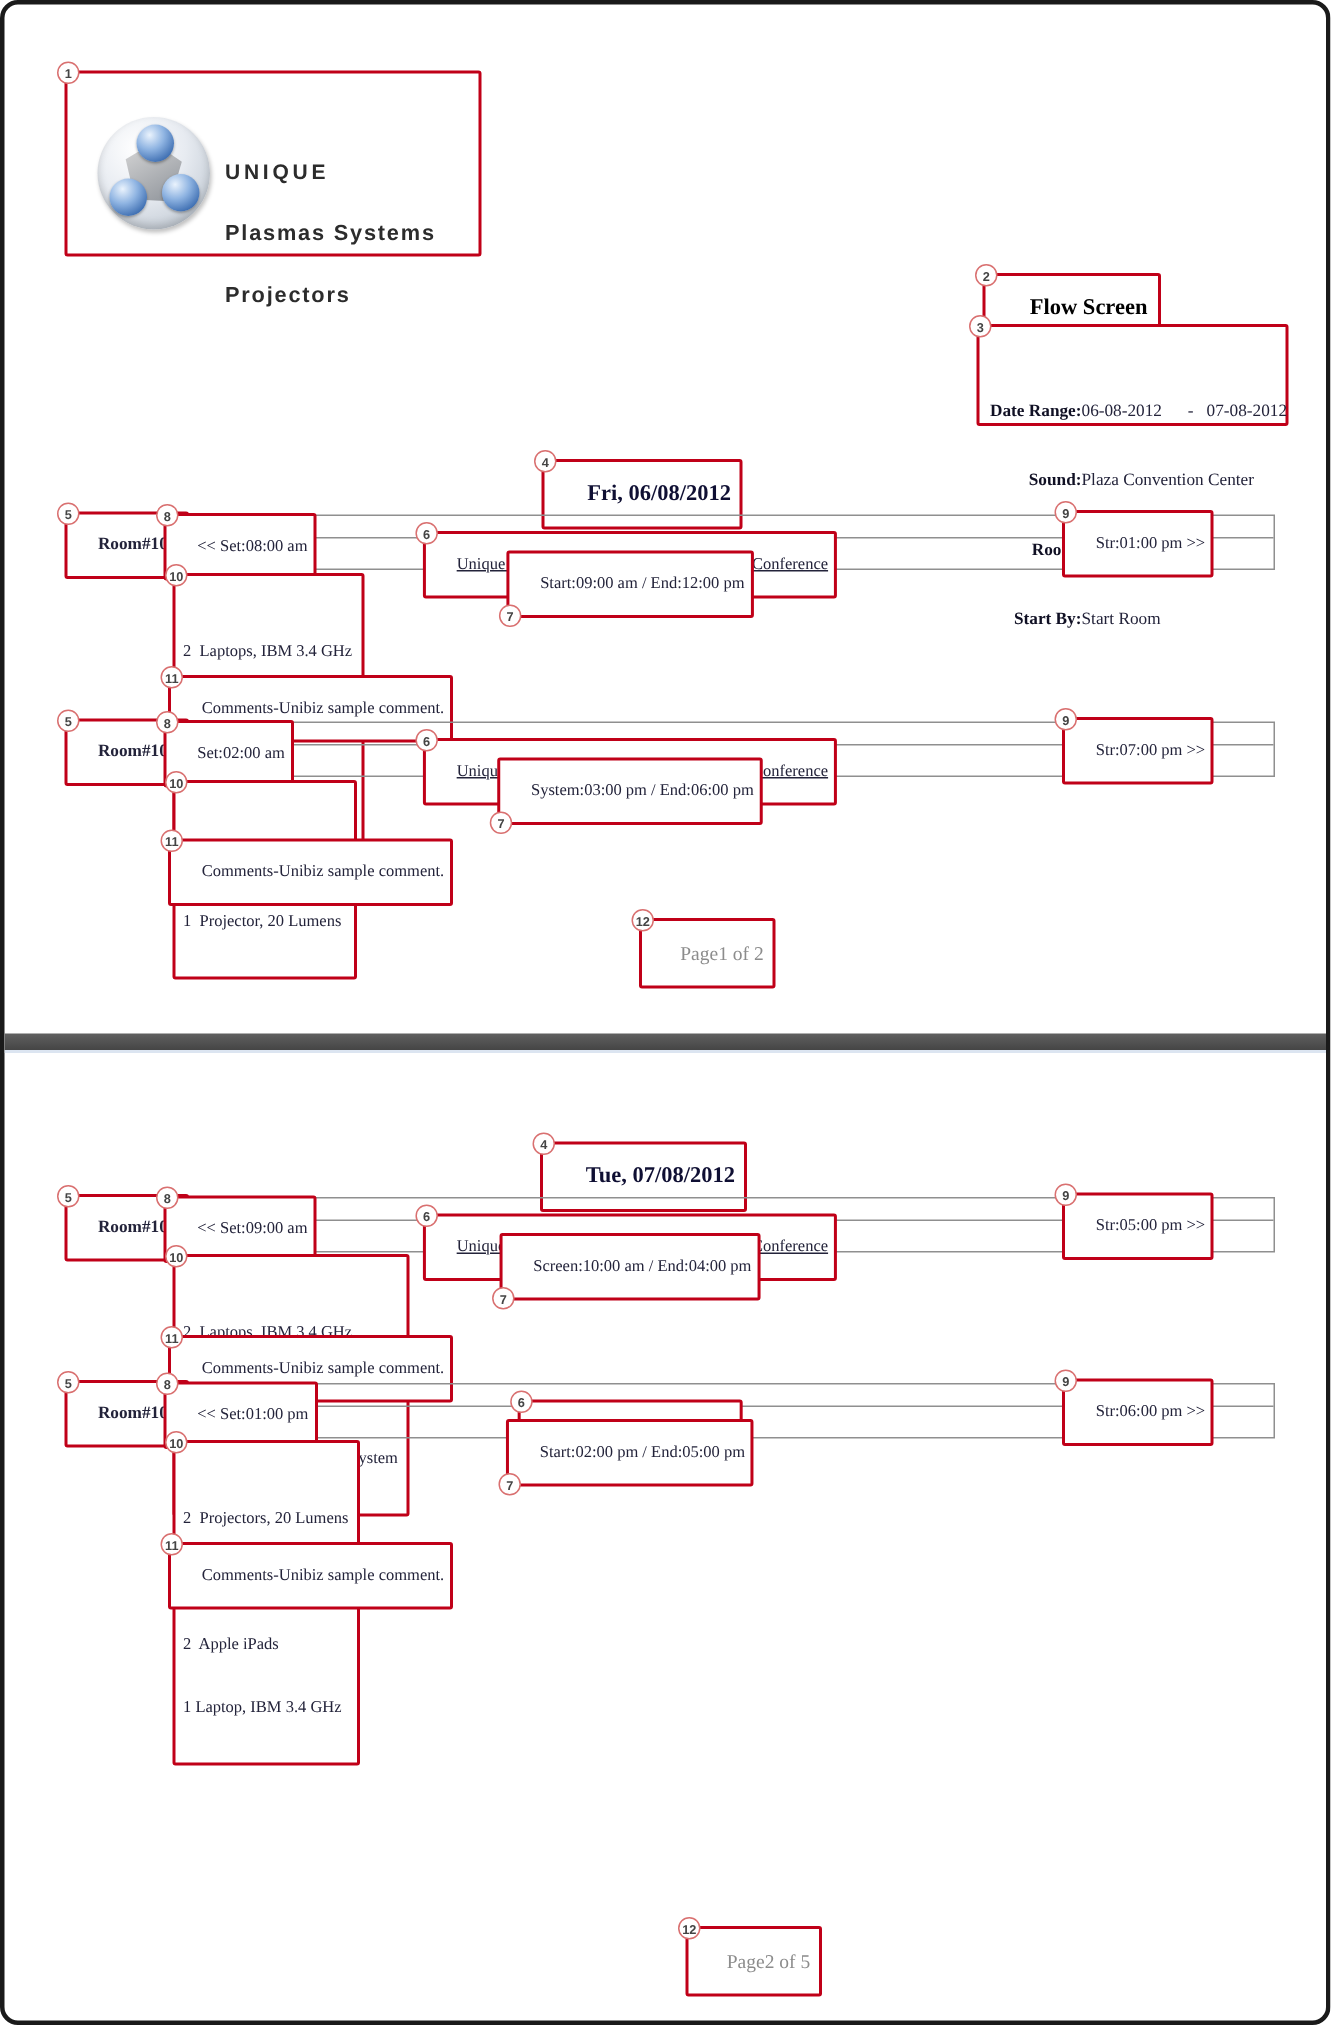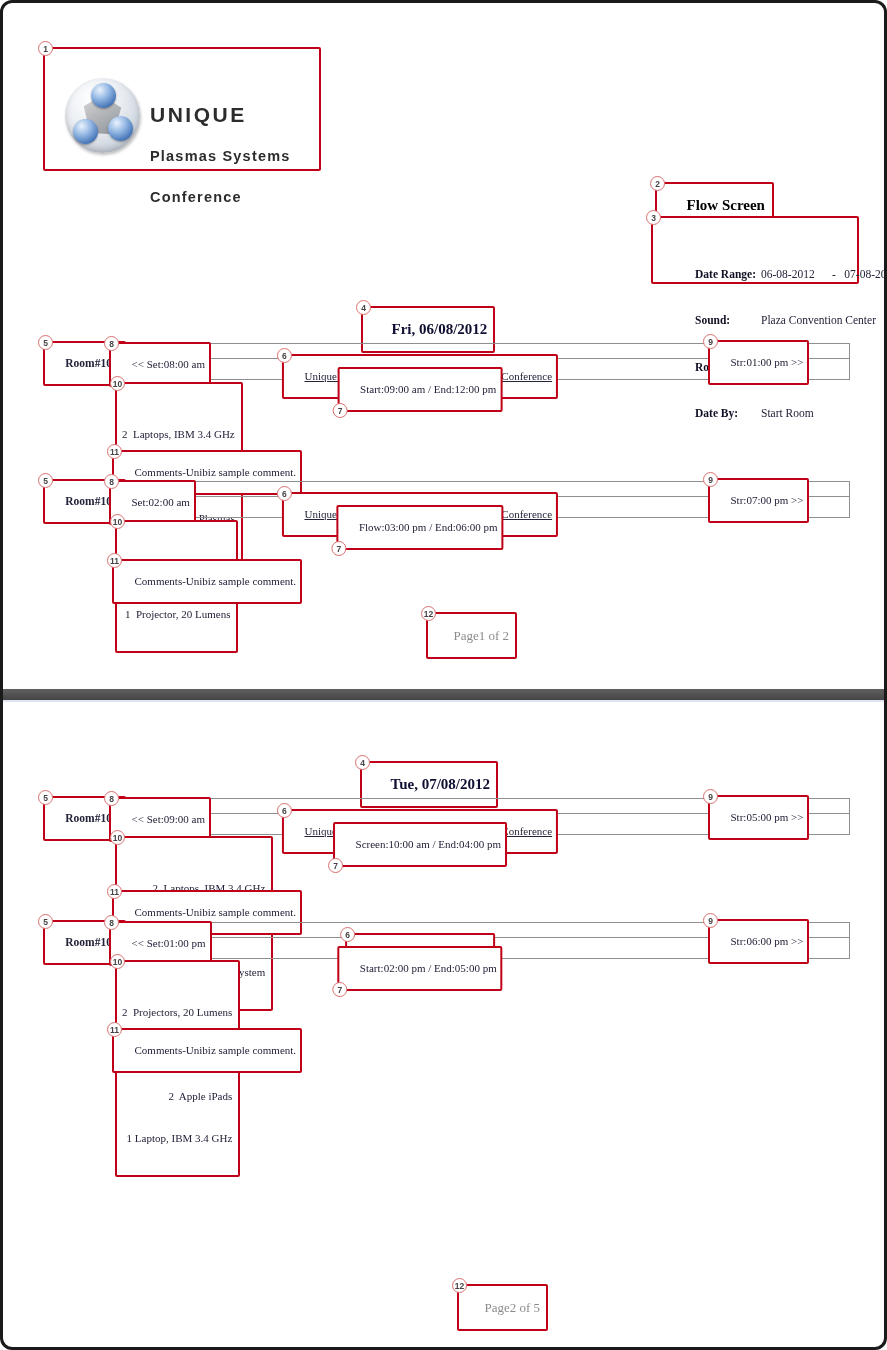--- a/index.html
+++ b/index.html
@@ -22,47 +22,47 @@
   }
   .badge.bottom { top:auto; bottom:-8px; }
   
   .rowtable { position:absolute; left:47px; width:800px; height:37px;
     border:1px solid #8f8f8f; box-sizing:border-box; }
   .rowtable .band { height:14px; border-bottom:1px solid #8f8f8f; }
   .room-label { font-weight:bold; font-size:11.5px; padding:1px 6px 1px 3px; }
   .center-box { transform:translateX(-50%); text-align:center; }
   .event-text { text-decoration:underline; }
   .equip { line-height:14px; padding:1px 6px 2px 5px; }
-  .equip div { white-space:pre;text-align:right; }
+  .equip div { white-space:pre; }
   
   .title-box { font-weight:bold; font-size:15px; color:#000; padding:2px 7px; }
   .infobox { width:208px; height:68px; padding:2px 4px 2px 2px; font-size:11.5px; line-height:15.5px; }
   .info-row { display:flex; }
-  .info-label { width:66px; text-align:left; font-weight:bold; color:#101024; flex:none;margin-left:40px; }
+  .info-label { width:66px; text-align:right; font-weight:bold; color:#101024; flex:none; }
   .info-value { white-space:pre;text-align:center; }
   .date-box { font-weight:bold; font-size:15px; color:#0f0f33; padding:2px 6px; }
   .footer-box { color:#8c8c8c; font-size:13px; padding:2px 6px; }
   
   .divider { position:absolute; left:0; width:100%; top:686px; height:11px;
     background:linear-gradient(#606060,#454545); border-bottom:2px solid #dce5f1; }
   
   .logo-icon { position:absolute; left:20px; top:29px; width:75px; height:75px; border-radius:50%;
     background:radial-gradient(circle at 35% 28%, #ffffff 0%, #e7ebf1 45%, #b4bec9 100%);
     box-shadow:inset 0 -3px 6px rgba(0,0,0,.18), 1px 2px 3px rgba(0,0,0,.25); }
   .hub { position:absolute; left:18px; top:17px; width:39px; height:40px; background:linear-gradient(150deg,#d8d8d8,#8b9097);
     clip-path:polygon(50% 0, 98% 32%, 78% 98%, 18% 95%, 2% 28%); }
   .ball { position:absolute; width:25px; height:25px; border-radius:50%;
     background:radial-gradient(circle at 35% 28%, #eaf3fd 0%, #8fb4e2 40%, #3f6fb2 78%, #2a5490 100%);
     box-shadow:0 1px 2px rgba(0,0,0,.35); }
   .ball.b1 { left:26px; top:5px; }
   .ball.b2 { left:8px;  top:41px; }
   .ball.b3 { left:43px; top:38px; }
   .logo-text { position:absolute; left:105px; top:33px; font-family:"Liberation Sans", sans-serif;
     font-weight:bold; color:#2c2c2c; }
-  .logo-l1 { font-size:21px; letter-spacing:2.5px; margin-bottom:3px; }
+  .logo-l1 { font-size:14px; letter-spacing:2.5px; margin-bottom:3px; }
   .logo-l2 { font-size:14.5px; letter-spacing:1.2px; margin-bottom:2px; }
   .logo-l3 { font-size:14.5px; letter-spacing:1.2px; }
 </style>
 </head>
 <body>
 
 <div class="canvas">
 
   <div>
 
@@ -70,21 +70,21 @@
       <span class="badge">1</span>
       <div class="logo-icon">
         <div class="hub"></div>
         <div class="ball b1"></div>
         <div class="ball b2"></div>
         <div class="ball b3"></div>
       </div>
       <div class="logo-text">
         <div class="logo-l1">UNIQUE</div>
         <div class="logo-l2">Plasmas Systems</div>
-        <div class="logo-l3">Conference</div>
+        <div class="logo-l3">Projectors</div>
       </div>
     </div>
 
     <div class="redbox title-box" style="left:652px; top:179px;">
       <span class="badge">2</span><span>Flow Screen</span>
     </div>
 
     <div class="redbox infobox" style="left:648px; top:213px;">
       <span class="badge">3</span>
       <div class="info-row">
@@ -93,21 +93,21 @@
       </div>
       <div class="info-row">
         <span class="info-label">Sound:</span>
         <span class="info-value">Plaza Convention Center</span>
       </div>
       <div class="info-row">
         <span class="info-label">Room:</span>
         <span class="info-value">All</span>
       </div>
       <div class="info-row">
-        <span class="info-label">Date By:</span>
+        <span class="info-label">Start By:</span>
         <span class="info-value">Start Room</span>
       </div>
     </div>
 
     <div class="redbox date-box" style="left:358px; top:303px;">
       <span class="badge">4</span><span>Fri, 06/08/2012</span>
     </div>
 
     <div class="rowtable" style="top:340px;">
         <div class="band"></div>
@@ -147,21 +147,21 @@
     <div class="redbox" style="left:106px; top:477px;">
       <span class="badge">8</span><span>Set:02:00 am</span>
     </div>
     <div class="redbox" style="left:705px; top:475px;">
       <span class="badge">9</span><span>Str:07:00 pm &gt;&gt;</span>
     </div>
     <div class="redbox center-box" style="left:417px; top:489px;">
       <span class="badge">6</span><span class="event-text">Unique Business Systems / IBM Worldwide Conference</span>
     </div>
     <div class="redbox center-box" style="left:417px; top:502px;">
-      <span class="badge bottom">7</span><span>Flow:03:00 pm / End:06:00 pm</span>
+      <span class="badge bottom">7</span><span>System:03:00 pm / End:06:00 pm</span>
     </div>
     <div class="redbox equip" style="left:112px; top:517px;">
       <span class="badge">10</span>
       <div>1  Laptop, IBM 3.4 GHz</div>
       <div>1  Projector, 20 Lumens</div>
     </div>
     <div class="redbox" style="left:109px; top:556px;">
       <span class="badge">11</span><span>Comments-Unibiz sample comment.</span>
     </div>
 

